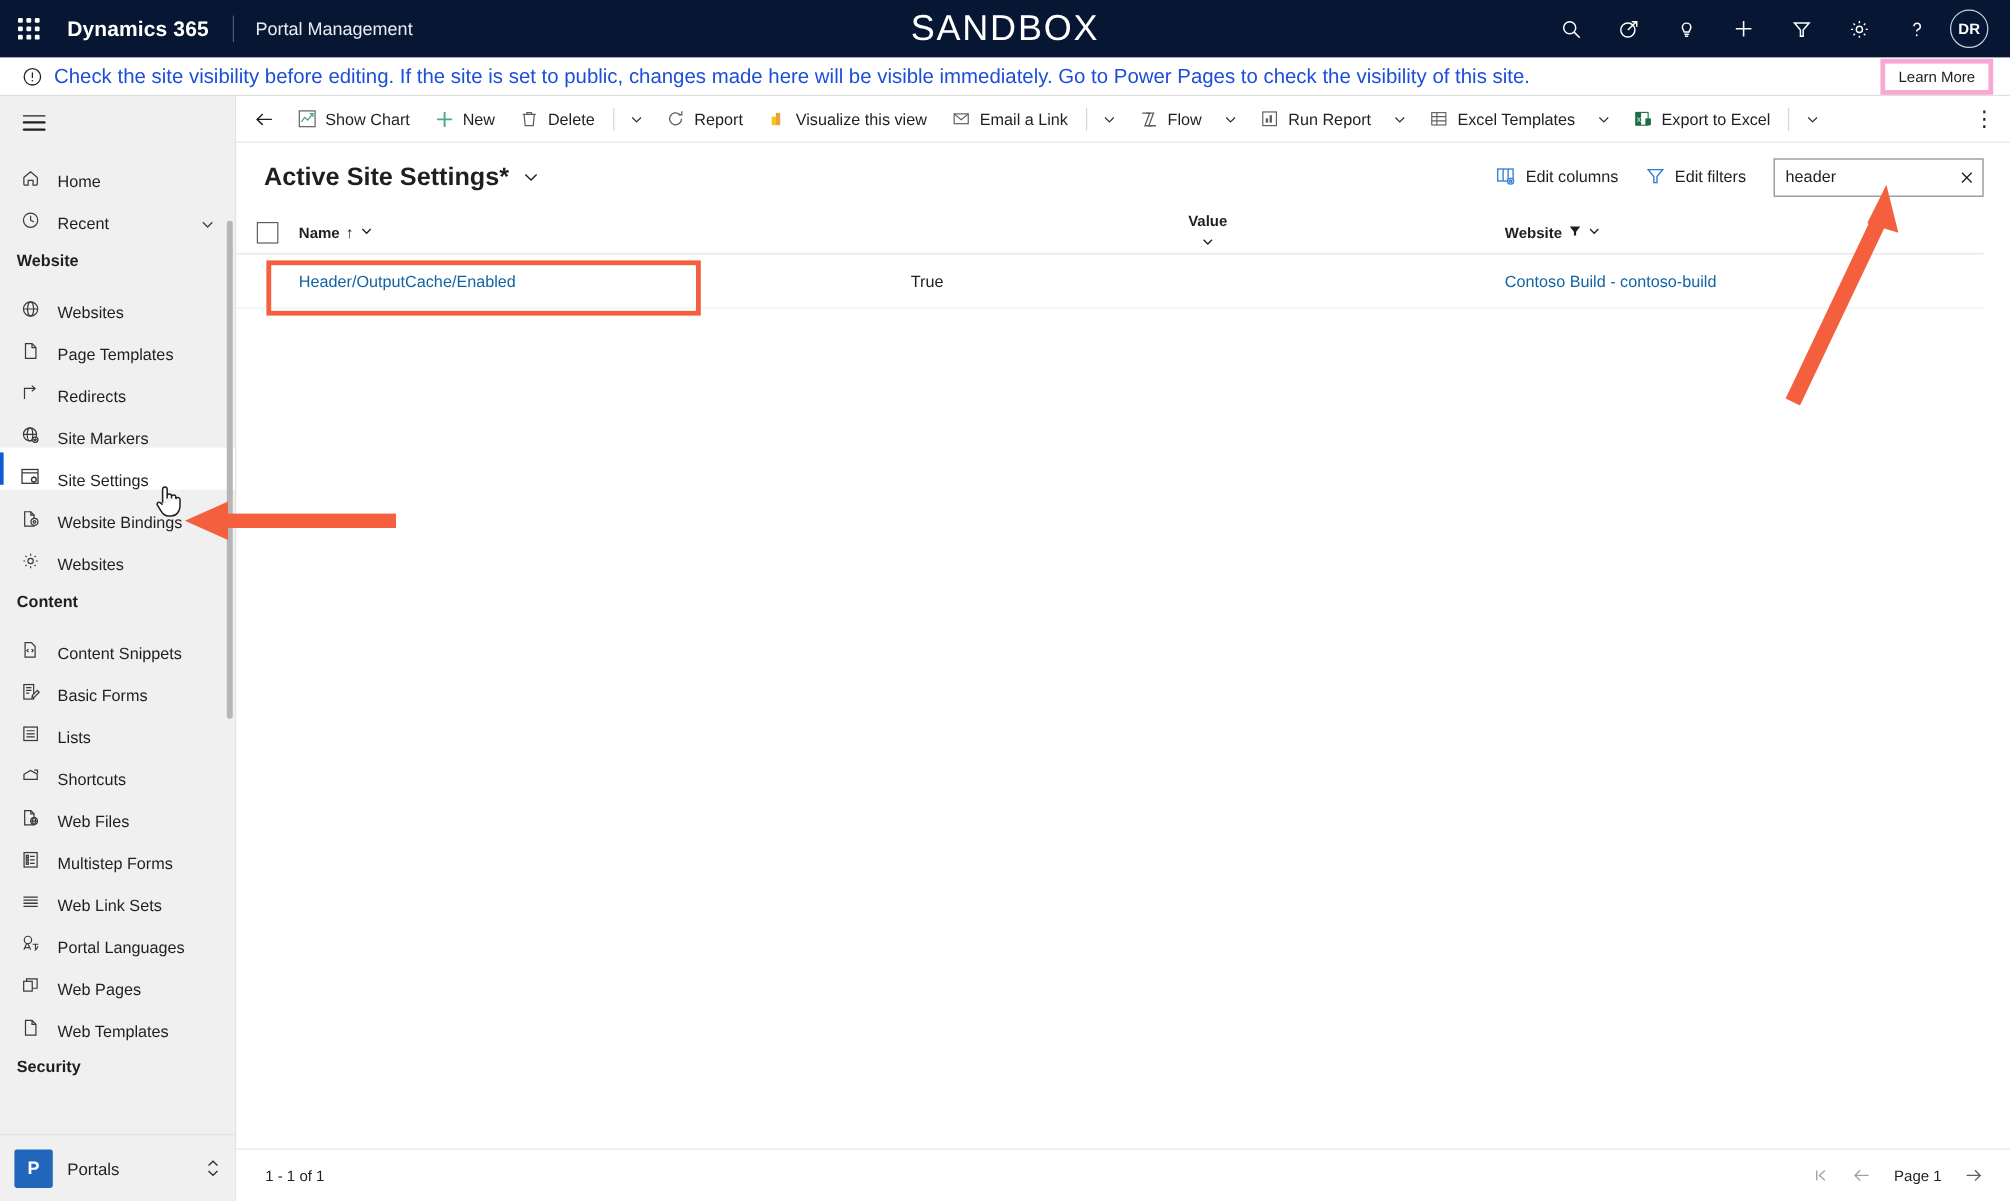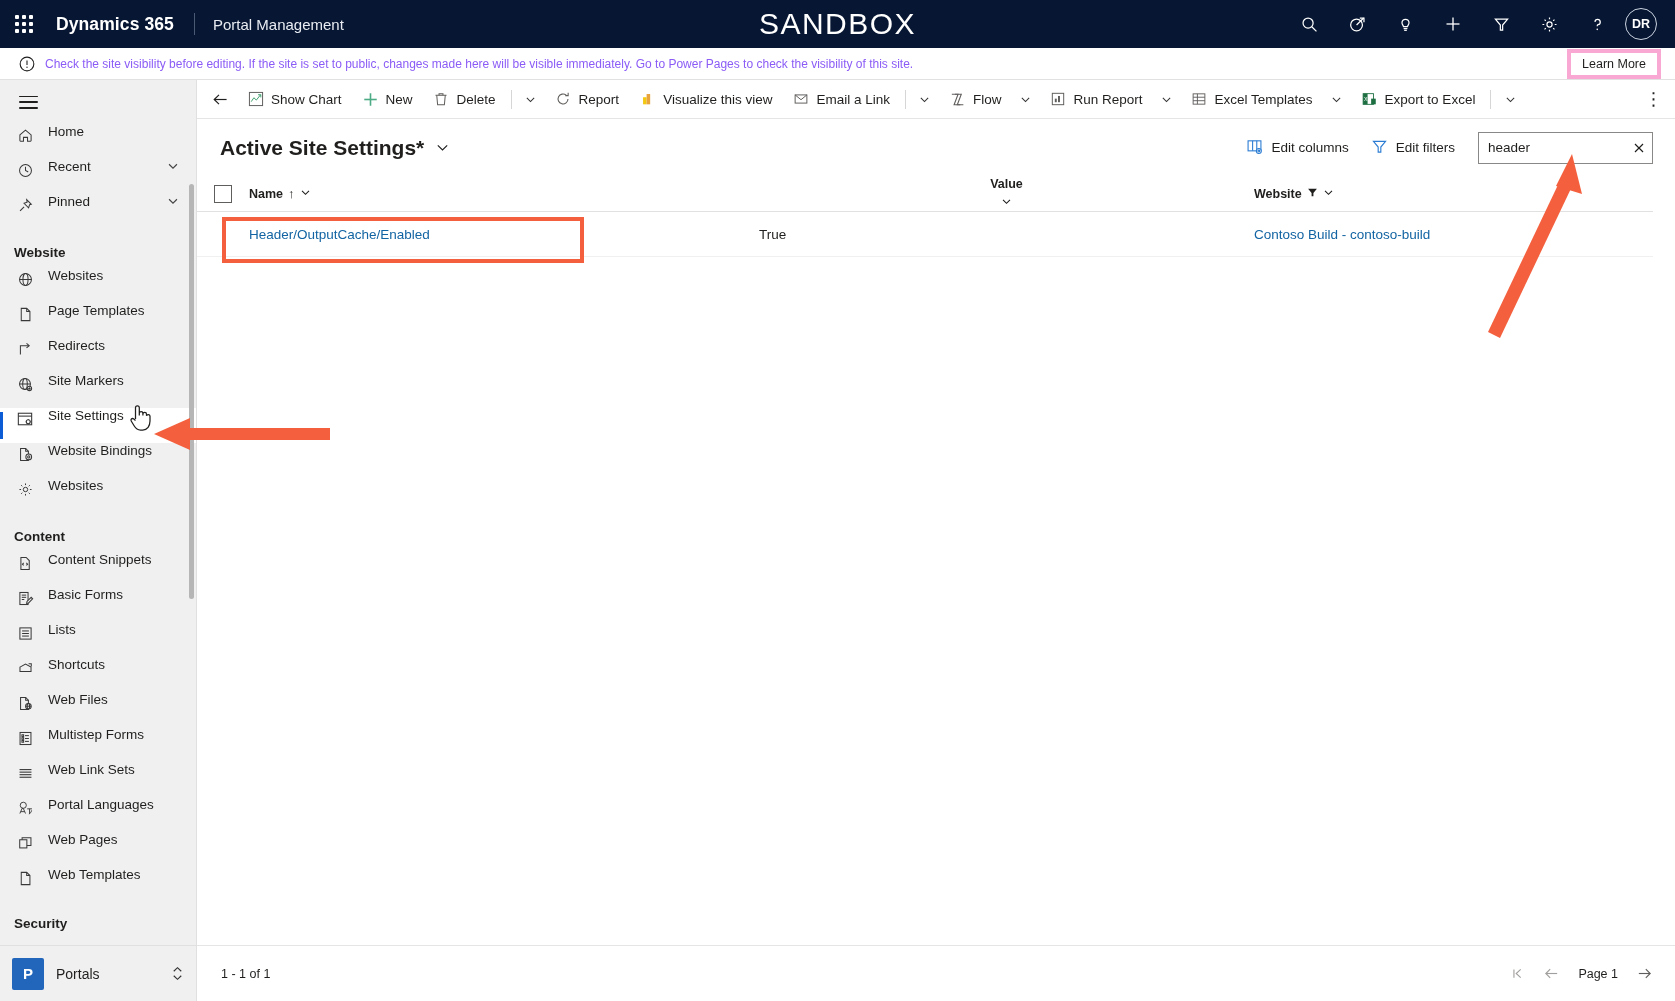--- a/index.html
+++ b/index.html
@@ -39,39 +39,39 @@
     display: flex; align-items: center; justify-content: center; margin: 0 10px 0 4px; cursor: pointer;
   }
 
   
   .notifbar {
     position: absolute; left: 0; top: 48px; width: 1675px; height: 32px;
     background: #ffffff; border-bottom: 1px solid #e1e1e1;
     display: flex; align-items: center; padding: 0 12px;
   }
   .notif-ico { width: 18px; height: 18px; margin: 0 9px 0 6px; flex: 0 0 auto; }
-  .notif-text { font-size: 12px; color: #8b5cf6; }
+  .notif-text { font-size: 17px; color: #1d4ed8; }
   .learnmore {
     position: absolute; right: 14px; top: 50%; transform: translateY(-50%);
     border: 4px solid #f9a8d4; background: #ffffff; color: #201f1e;
     font-size: 12.5px; font-family: "Liberation Sans", sans-serif;
     padding: 4px 11px; cursor: pointer;
   }
 
   
   .sidebar {
     position: absolute; left: 0; top: 80px; width: 197px; height: 921px;
     background: #f0f0f0; border-right: 1px solid #e0e0e0; overflow: hidden;
   }
   .hamburger { width: 56px; height: 44px; display: flex; align-items: center; justify-content: center; cursor: pointer; }
   .hamburger div { width: 19px; height: 13px; display: flex; flex-direction: column; justify-content: space-between; }
   .hamburger div i { display: block; height: 1.6px; background: #201f1e; border-radius: 1px; }
   .navscroll { position: relative; height: 877px; padding-bottom: 10px; }
   .navitem {
-    position: relative; height: 35px; display: flex; align-items: flex-start;
+    position: relative; height: 35px; display: flex; align-items: flex-end;
     padding-left: 14px; cursor: pointer; color: #201f1e;
   }
   .navitem.active { background: #ffffff; }
   .navitem.active::before {
     content: ""; position: absolute; left: 0; top: 4px; bottom: 4px; width: 3px; background: #0b5cd5;
   }
   .navicon { width: 22px; height: 22px; flex: 0 0 22px; display: flex; align-items: center; justify-content: center; margin-right: 12px; color: #393939; }
   .navlabel { font-size: 13.5px; color: #201f1e; white-space: nowrap; }
   .navchev { margin-left: auto; margin-right: 16px; color: #444; display: flex; align-items: center; }
   .navgroup { font-size: 13.5px; font-weight: bold; color: #201f1e; padding: 16px 0 8px 14px; }
@@ -136,21 +136,21 @@
   .gcol.c3 { flex: 1; }
   .grow { display: flex; align-items: center; height: 45px; border-bottom: 1px solid #f0f0f0; }
   .cell { font-size: 13.5px; color: #201f1e; }
   .cell.c1 { width: 510px; }
   .cell.c2 { width: 495px; }
   .cell.c3 { flex: 1; }
   .link { color: #1264a3; cursor: pointer; }
 
   
   .gridfooter {
-    position: absolute; left: 0; bottom: 0; width: 1478px; height: 56px;
+    position: absolute; left: 0; bottom: 0; width: 1478px; height: 44px;
     background: #fff; border-top: 1px solid #e5e5e5; display: flex; align-items: center; padding: 0 22px 0 24px;
   }
   .recordcount { font-size: 12.5px; color: #201f1e; }
   .pager { margin-left: auto; display: flex; align-items: center; gap: 18px; justify-content: flex-end; }
   .pgbtn { color: #a19f9d; cursor: pointer; display: flex; align-items: center; }
   .pgbtn.enabled { color: #605e5c; }
   .pglabel { font-size: 12.5px; color: #201f1e; }
 
   
   .ann-box {
@@ -274,34 +274,20 @@
           </svg>
         </span>
         <span class="navlabel">Recent</span>
         <span class="navchev">
           <svg width="14" height="14" viewBox="0 0 16 16" fill="none" stroke="currentColor" stroke-width="1.3">
               <polyline points="3.5,6 8,10.5 12.5,6"></polyline>
             </svg>
         </span>
       </div>
 
-      <div class="navitem">
-        <span class="navicon">
-          <svg width="17" height="17" viewBox="0 0 20 20" fill="none" stroke="currentColor" stroke-width="1.2">
-            <path d="M11.4 3.2 16.8 8.6l-2 .5-1.2 3.6-5.3-5.3 3.6-1.2z"></path>
-              <line x1="8.3" y1="11.7" x2="3.6" y2="16.4"></line>
-          </svg>
-        </span>
-        <span class="navlabel">Pinned</span>
-        <span class="navchev">
-          <svg width="14" height="14" viewBox="0 0 16 16" fill="none" stroke="currentColor" stroke-width="1.3">
-              <polyline points="3.5,6 8,10.5 12.5,6"></polyline>
-            </svg>
-        </span>
-      </div>
 
       <div class="navgroup">Website</div>
 
       <div class="navitem">
         <span class="navicon">
           <svg width="17" height="17" viewBox="0 0 20 20" fill="none" stroke="currentColor" stroke-width="1.2">
             <circle cx="10" cy="10" r="7"></circle>
               <ellipse cx="10" cy="10" rx="3" ry="7"></ellipse>
               <line x1="3" y1="10" x2="17" y2="10"></line>
           </svg>

